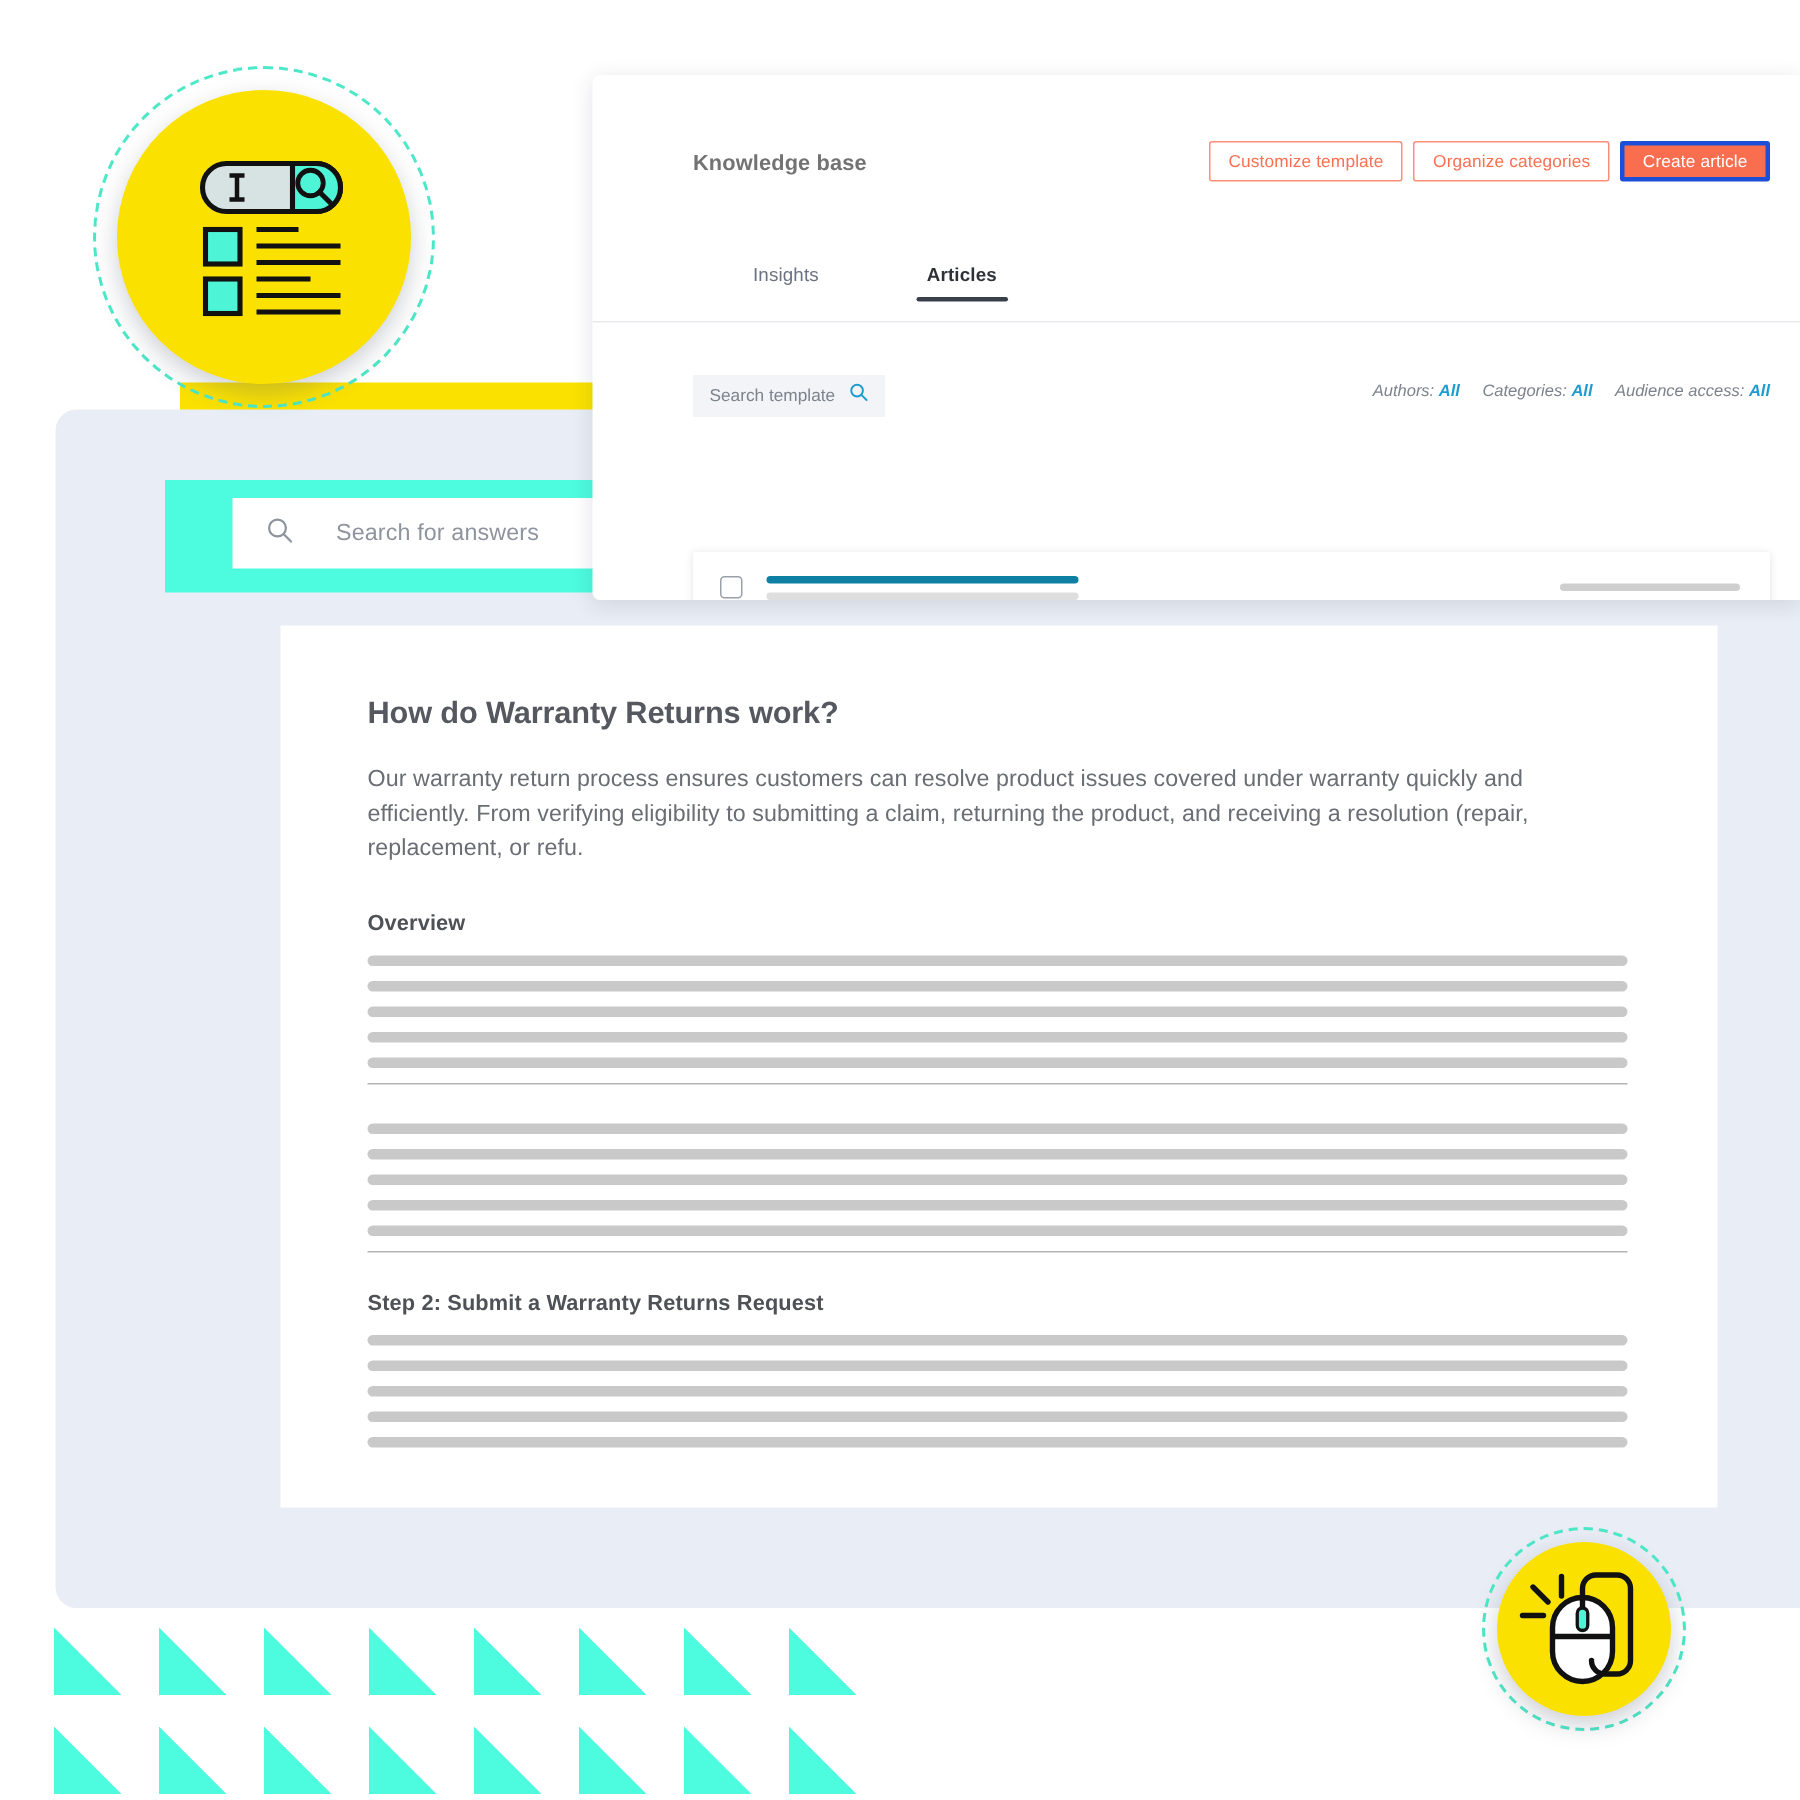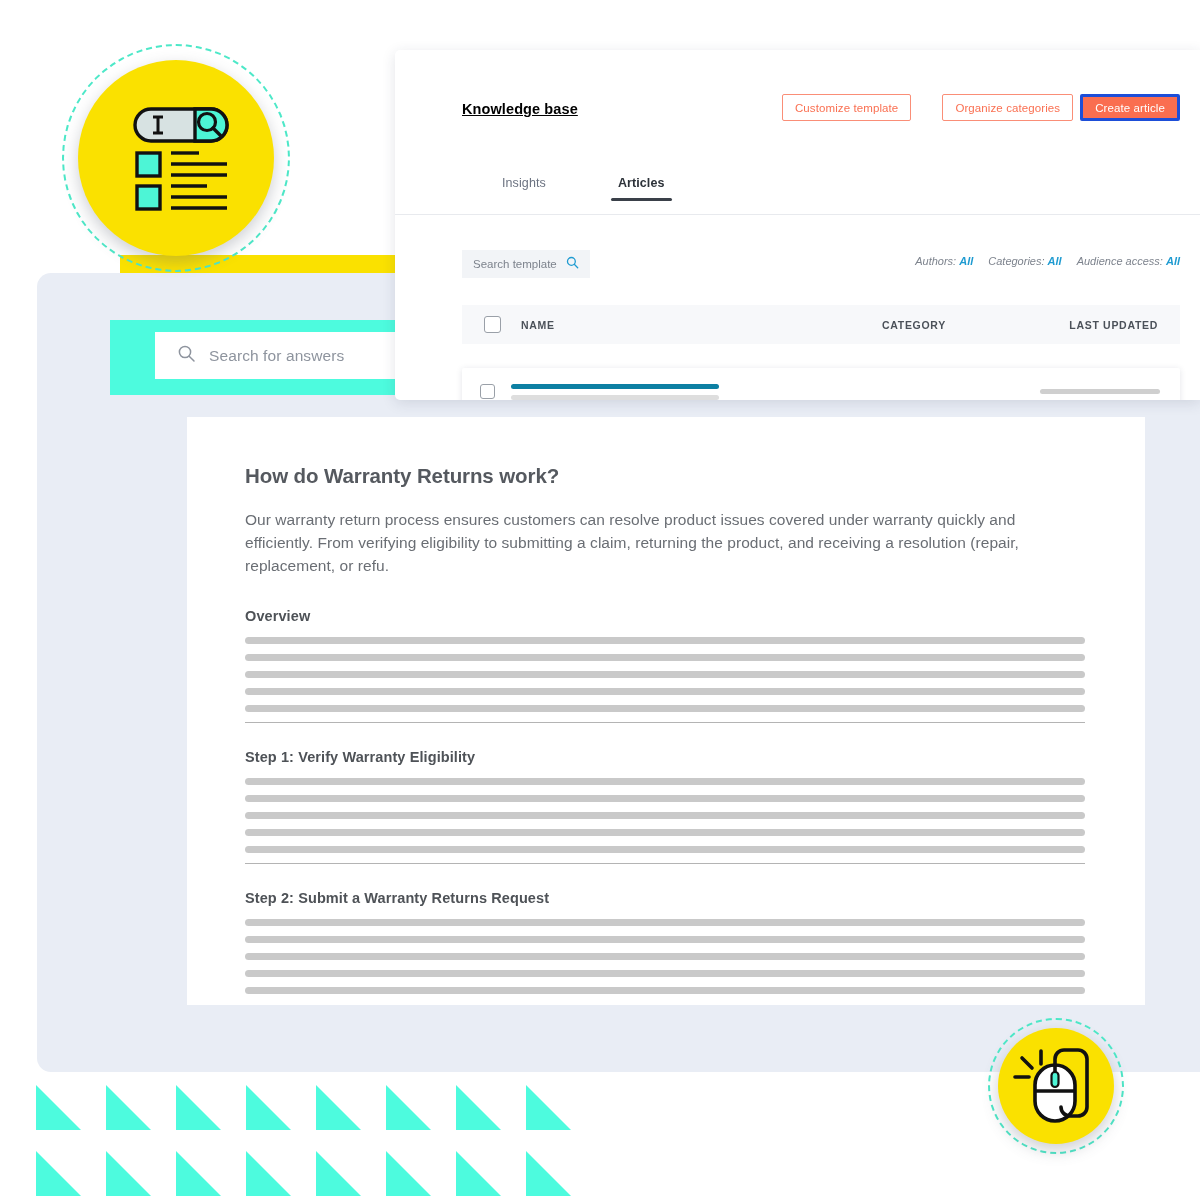--- a/index.html
+++ b/index.html
@@ -23,52 +23,52 @@
     background:#E9EDF5;border-radius:14px 0 0 14px;
   }
 
   
   .teal-band{
     position:absolute;left:110px;top:320px;width:310px;height:75px;
     background:#4DFBDE;
   }
   .answers-search{
     position:absolute;left:155px;top:332px;width:420px;height:47px;
-    background:#ffffff;display:flex;align-items:center;gap:13px;
+    background:#ffffff;display:flex;align-items:center;gap:28px;
     padding:0 22px;box-sizing:border-box;
   }
   .answers-search .mag{flex:0 0 auto;}
   .answers-search .ph{
     font-size:15.5px;color:#8e949e;letter-spacing:.1px;white-space:nowrap;
   }
 
   
   .kb-card{
     position:absolute;left:395px;top:50px;width:805px;height:350px;
     background:#ffffff;border-radius:5px 0 0 5px;
     box-shadow:0 3px 14px rgba(40,50,80,.13);
     overflow:hidden;
   }
   .kb-head{
     position:absolute;left:67px;top:44px;right:0;height:34px;
   }
   .kb-title{
-    font-size:14.5px;font-weight:bold;color:#000000;letter-spacing:.1px;
-    position:absolute;left:0;top:7px;text-decoration:underline;
+    font-size:14.5px;font-weight:bold;color:#737373;letter-spacing:.1px;
+    position:absolute;left:0;top:7px;
   }
   .kb-actions{
     position:absolute;right:20px;top:0;display:flex;align-items:stretch;gap:7px;
   }
   .btn{
     font-size:11.5px;letter-spacing:.1px;
     display:flex;align-items:center;justify-content:center;
     padding:0 12px;height:27px;box-sizing:border-box;white-space:nowrap;
     border-radius:2px;
   }
-  .btn-outline{border:1px solid #FA8E77;color:#FA7052;background:#fff;margin-left:24px;}
+  .btn-outline{border:1px solid #FA8E77;color:#FA7052;background:#fff;}
   .btn-solid{background:#FA6E50;color:#ffffff;border:3px solid #1d4ed8;}
 
   .kb-tabs{
     position:absolute;left:67px;top:126px;display:flex;gap:32px;
     align-items:flex-end;
   }
   .tab{
     font-size:12.5px;color:#6b7280;padding-bottom:11px;position:relative;
     letter-spacing:.1px;
     margin-left:40px;
@@ -192,21 +192,20 @@
           <div class="ln"></div>
             <div class="ln"></div>
             <div class="ln"></div>
             <div class="ln"></div>
             <div class="ln"></div>
         </div>
       </div>
       <div class="divider"></div>
 
       <div>
-        <div class="a-h2">Step 1: Verify Warranty Eligibility</div>
         <div class="lines">
           <div class="ln"></div>
             <div class="ln"></div>
             <div class="ln"></div>
             <div class="ln"></div>
             <div class="ln"></div>
         </div>
       </div>
       <div class="divider"></div>
 
@@ -259,26 +258,20 @@
           <span>Categories:</span>
           <b>All</b>
         </span>
         <span>
           <span>Audience access:</span>
           <b>All</b>
         </span>
       </div>
     </div>
 
-    <div class="kb-thead">
-      <div class="cb" style="margin-left:22px;"></div>
-      <div class="th" style="margin-left:20px;">NAME</div>
-      <div class="th" style="position:absolute;left:420px;">CATEGORY</div>
-      <div class="th" style="position:absolute;right:22px;">LAST UPDATED</div>
-    </div>
 
     <div class="kb-row">
       <div class="cb" style="margin-left:18px;width:15px;height:15px;"></div>
       <div style="margin-left:16px;">
         <div class="bar-teal" style="width:208px;height:5px;margin-bottom:6px;"></div>
         <div class="bar" style="width:208px;height:5px;background:#DEDEDE;"></div>
       </div>
       <div class="bar" style="position:absolute;right:20px;width:120px;height:5px;background:#CFCFCF;"></div>
     </div>
   </div>

